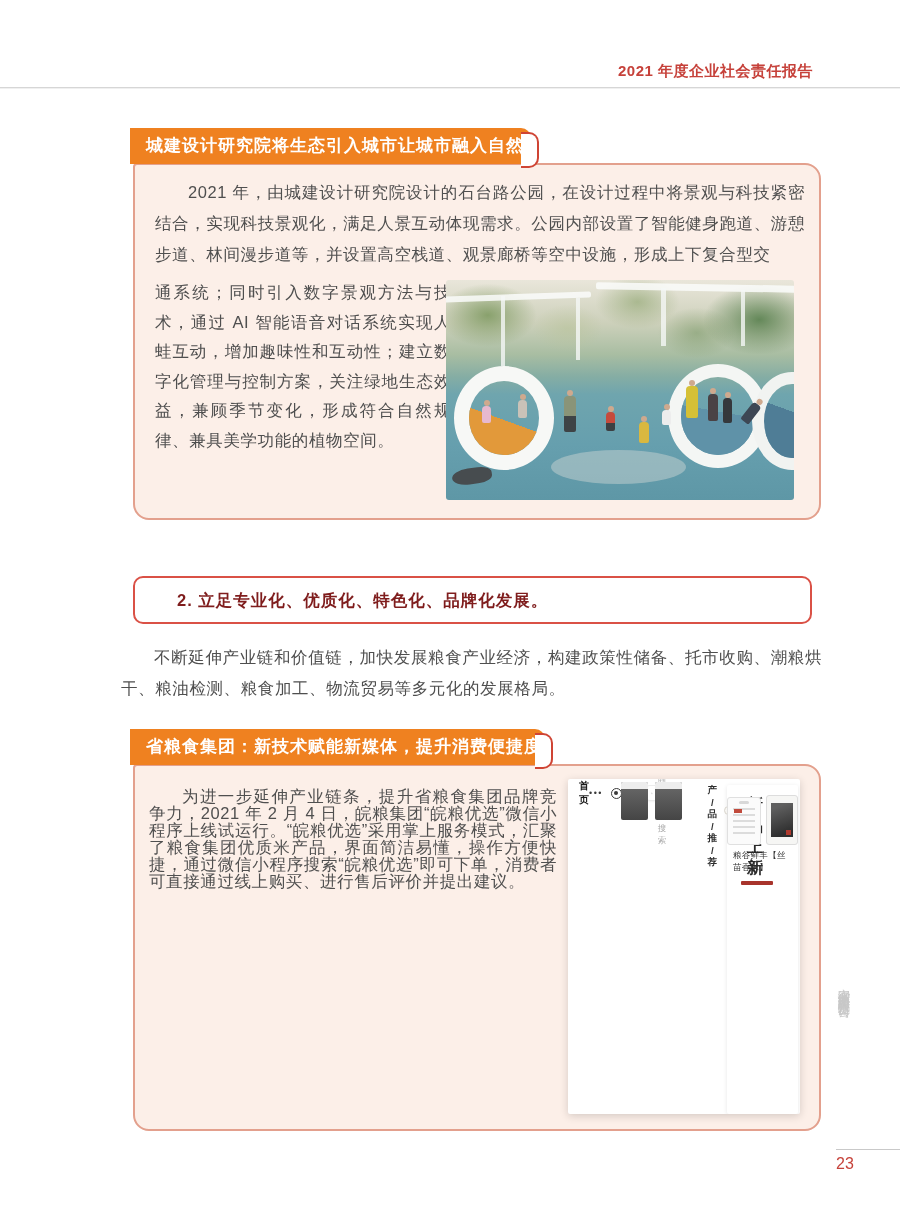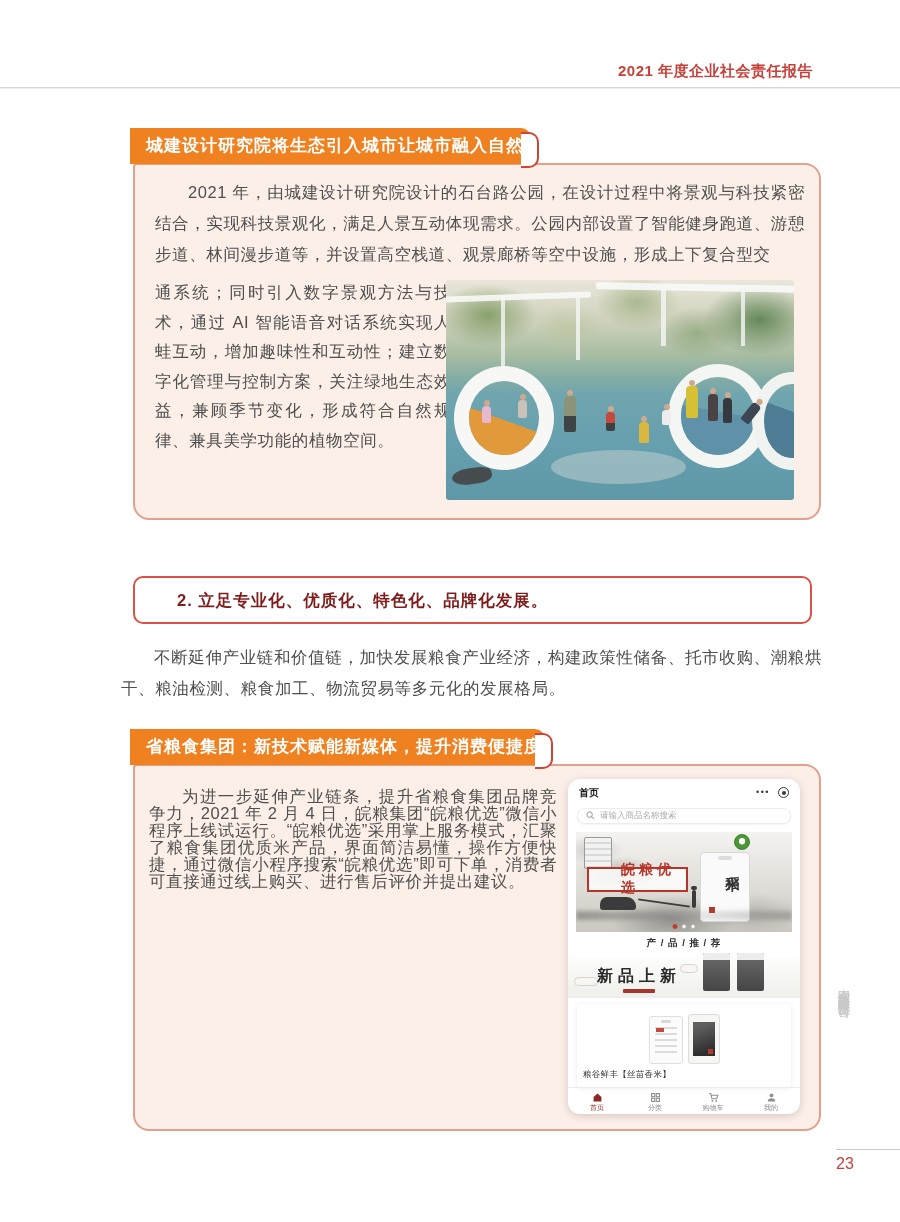--- a/index.html
+++ b/index.html
@@ -54,21 +54,21 @@
   .pp-person::before { content:''; position:absolute; top:-6px; left:50%; transform:translateX(-50%); width:6px; height:6px; border-radius:50%; background:#cfa98e; }
   .pp-bag { position:absolute; left:6px; top:188px; width:40px; height:16px; background:#474c4f; border-radius:50% 40% 40% 50%/60% 50% 50% 60%; transform:rotate(-8deg); }
 
   
   .numbox { position:absolute; left:133px; top:576px; width:679px; height:48px; background:#fff; border:2px solid #da5146; border-radius:10px; z-index:2; }
   .numbox span { display:block; line-height:44px; padding-left:42px; color:#7f1d1d; font-weight:bold; font-size:16.5px; letter-spacing:1px; }
 
   .loose-para { position:absolute; left:121px; top:642px; width:701px; }
 
   
-  .phone { position:absolute; left:433px; top:13px; width:232px; height:335px; background:#fff; border-radius:12px; box-shadow:0 2px 8px rgba(0,0,0,.16); display:flex; flex-direction:column; overflow:hidden; }
+  .phone { position:absolute; left:433px; top:13px; width:232px; height:335px; background:#fff; border-radius:2px; box-shadow:0 2px 8px rgba(0,0,0,.16); display:flex; flex-direction:row; overflow:hidden; }
   .ph-topbar { height:18px; margin-top:5px; padding:0 11px; display:flex; align-items:center; justify-content:space-between; }
   .ph-nav-title { font-size:10px; font-weight:bold; color:#1a1a1a; }
   .capsule { display:flex; align-items:center; gap:8px; }
   .cap-dots { color:#3a3a3a; font-size:9px; letter-spacing:1.5px; line-height:1; }
   .cap-circle { width:11px; height:11px; border:1.5px solid #3a3a3a; border-radius:50%; position:relative; }
   .cap-circle::after { content:''; position:absolute; inset:2.5px; background:#3a3a3a; border-radius:50%; }
   .ph-search { margin:6px 9px 0; height:16px; background:#fff; border:1px solid #ececec; border-radius:9px; box-shadow:0 1px 2px rgba(0,0,0,.05); display:flex; align-items:center; gap:5px; padding:0 8px; color:#a9a9a9; font-size:8.5px; }
   .ph-hero { position:relative; margin:8px 8px 0; height:101px; overflow:hidden;
     background:
       radial-gradient(60px 25px at 20% 42%, rgba(70,70,70,.30), transparent 70%),

